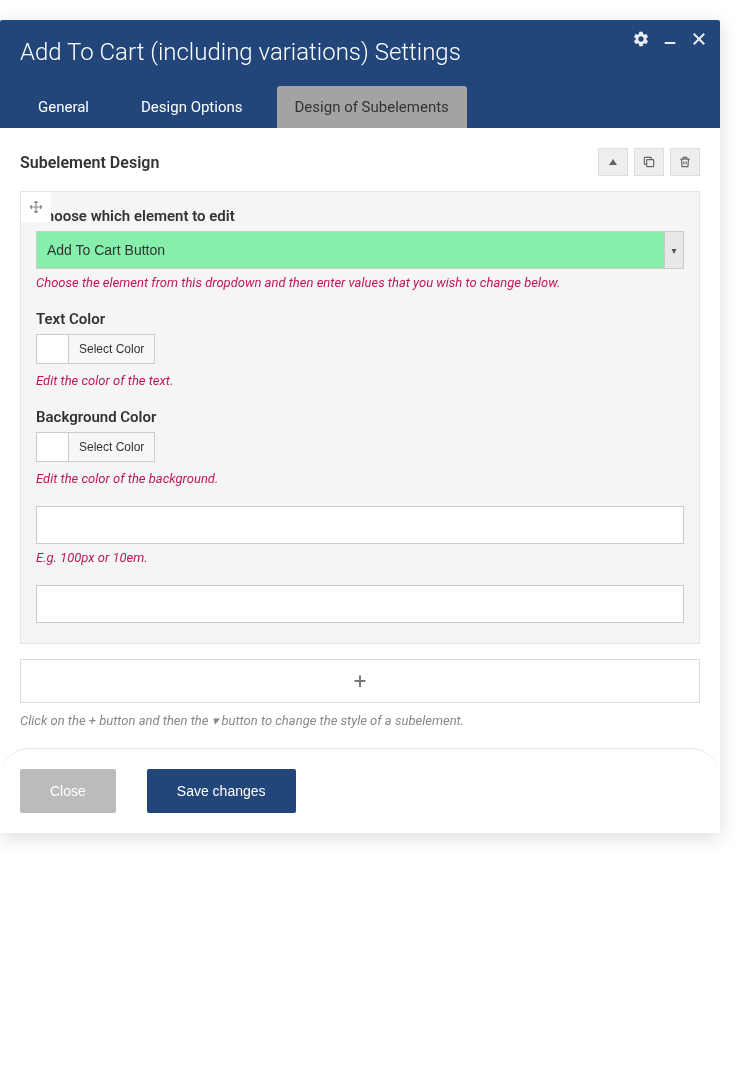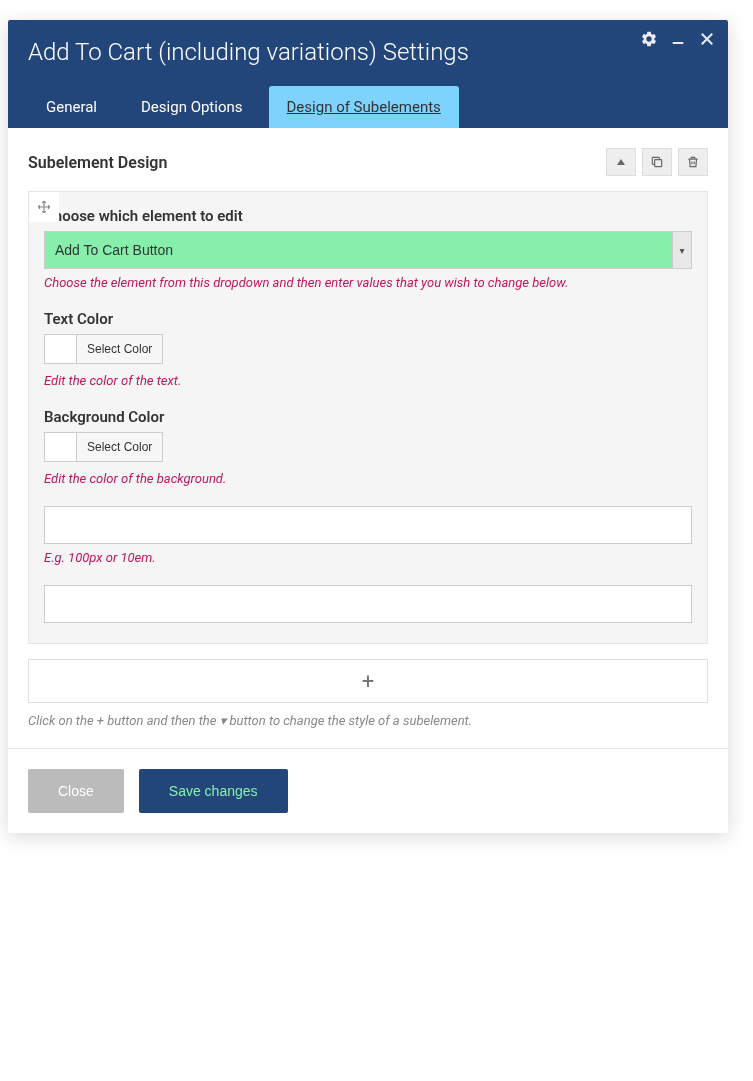--- a/index.html
+++ b/index.html
@@ -10,21 +10,21 @@
     body {
       font-family: -apple-system, BlinkMacSystemFont, "Segoe UI", Roboto, Helvetica, Arial, sans-serif;
       background: transparent;
       width: 753px;
       height: 1081px;
       position: relative;
     }
     .modal-wrapper {
       position: absolute;
       top: 20px;
-      left: 8px;
+      left: 0;
       width: 720px;
       background: #fff;
       box-shadow: 0 4px 20px rgba(0,0,0,0.15);
       border-radius: 2px;
       overflow: hidden;
     }
     .modal-header {
       background: #22467a;
       color: #fff;
       padding: 18px 20px 0 20px;
@@ -43,35 +43,34 @@
       align-items: center;
       gap: 12px;
     }
     .header-controls .ctrl {
       color: #fff;
       cursor: pointer;
       opacity: 0.9;
     }
     .tabs {
       display: flex;
-      gap: 8px;
+      gap: 16px;
     }
     .tab {
       padding: 12px 18px;
       font-size: 15px;
       font-weight: 400;
       color: #fff;
       cursor: pointer;
     }
     .tab.active {
-      background: #7dd3fc;
+      background: #a3a3a3;
       color: #333;
       border-top-left-radius: 3px;
       border-top-right-radius: 3px;
-      text-decoration: underline;
     }
     .modal-body {
       background: #fff;
       padding: 20px;
     }
     .section-header {
       display: flex;
       align-items: center;
       justify-content: space-between;
       margin-bottom: 15px;
@@ -208,36 +207,37 @@
     .add-row-help {
       font-size: 13px;
       font-style: italic;
       color: #888;
       margin-top: 10px;
     }
     .modal-footer {
       border-top: 1px solid #e5e5e5;
       padding: 20px;
       display: flex;
-      gap: 15px;
+      gap: 31px;
+      border-radius: 29px;
     }
     .btn {
       padding: 14px 30px;
       border: none;
       font-size: 14px;
       cursor: pointer;
       border-radius: 2px;
     }
     .btn-secondary {
       background: #bbb;
       color: #fff;
     }
     .btn-primary {
       background: #22467a;
-      color: #86efac;
+      color: #ffffff;
     }
     .icon-svg {
       display: inline-block;
     }
   </style>
 </head>
 <body>
 
 <div class="modal-wrapper">
 

